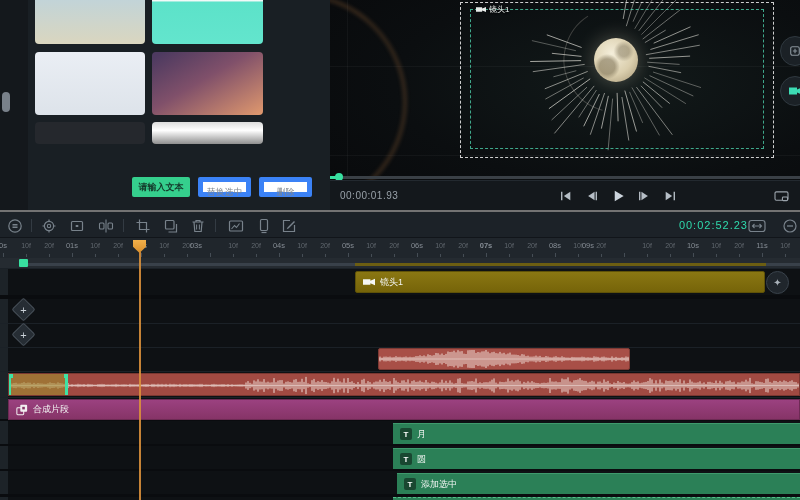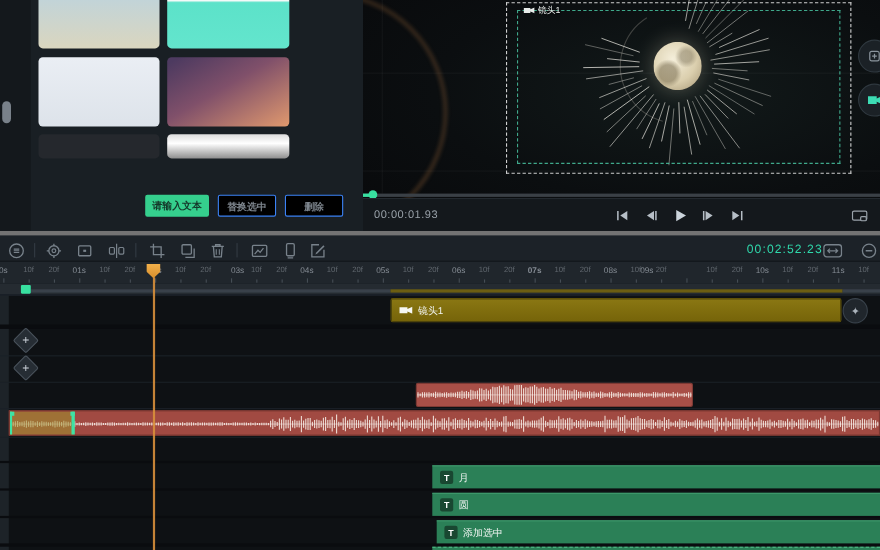--- a/index.html
+++ b/index.html
@@ -7,21 +7,21 @@
        font-family:"Liberation Sans",sans-serif;background:#14181c;color:#cfd5da;}
   .abs{position:absolute;}
 
   
   #left-panel{left:0;top:0;width:330px;height:210px;background:#191f24;}
   #left-rail{left:0;top:0;width:28px;height:210px;background:#14181c;}
   #scroll-thumb{left:2px;top:92px;width:8px;height:20px;background:#79818a;border-radius:4px;}
   .swatch{border-radius:4px;cursor:pointer;}
   .pbtn{position:absolute;top:177px;height:20px;border-radius:2px;font-size:9px;line-height:20px;
         text-align:center;cursor:pointer;}
-  .pbtn.ghost{background:#000000;border:1px solid #3b82f6;color:#7e868e;box-sizing:border-box;font-weight:bold;}
+  .pbtn.ghost{background:#ffffff;border:5px solid #3b82f6;color:#7e868e;box-sizing:border-box;}
 
   
   #preview{left:330px;top:0;width:470px;height:210px;overflow:hidden;
            background:radial-gradient(ellipse at 62% 40%, #121a1a 0%, #0b0e10 55%, #08090b 100%);}
   .gridline{background:rgba(255,255,255,0.04);}
   #orange-arc{left:-140px;top:-6px;width:212px;height:212px;border-radius:50%;
               border:2px solid rgba(200,130,70,0.45);filter:blur(2px);}
   #moon{left:264px;top:38px;width:44px;height:44px;border-radius:50%;
         background:
           radial-gradient(circle at 30% 65%, rgba(120,108,80,0.55) 0 18%, transparent 30%),
@@ -36,21 +36,21 @@
              border:1px solid #2f383f;display:flex;align-items:center;justify-content:center;cursor:pointer;}
   #seekbar{left:0;top:176px;width:470px;height:3px;background:#3a4046;cursor:pointer;}
   #seek-progress{left:0;top:176px;width:9px;height:3px;background:#38e0a0;}
   #seek-knob{left:5px;top:173px;width:8px;height:8px;border-radius:50%;background:#38e0a0;cursor:pointer;}
   #transport{left:0;top:180px;width:470px;height:30px;background:#14181c;border-top:1px solid #23292f;box-sizing:border-box;}
   #preview-timecode{left:10px;top:9px;font-size:10px;letter-spacing:0.5px;color:#99a1a9;}
   .tr-btn{width:22px;height:16px;display:flex;align-items:center;justify-content:center;cursor:pointer;}
 
   
   #toolbar{left:0;top:210px;width:800px;height:28px;background:#1c2228;
-           border-top:4px solid #737373;border-bottom:1px solid #11151a;box-sizing:border-box;}
+           border-top:2px solid #737373;border-bottom:1px solid #11151a;box-sizing:border-box;}
   .tb-icon{position:absolute;top:5px;width:18px;height:18px;display:flex;align-items:center;justify-content:center;cursor:pointer;}
   .tb-div{position:absolute;top:7px;width:1px;height:13px;background:#333b43;}
   #tl-timecode{position:absolute;right:52px;top:7px;font-size:11px;letter-spacing:1px;color:#2fd9ac;}
 
   
   #ruler{left:0;top:238px;width:800px;height:20px;background:#20262c;cursor:pointer;}
   .tick-label{position:absolute;top:3px;width:22px;margin-left:-11px;text-align:center;
               font-size:7.5px;color:#858c94;}
   .tick-label.frame{color:#60676e;font-size:7px;top:4px;}
   .tick-mark{position:absolute;bottom:1px;width:1px;background:#454d55;}
@@ -319,21 +319,21 @@
         <span class="tick-label frame" style="left: 95px;">10f</span>
         <div class="tick-mark" style="left: 95px; height: 3px;"></div>
         <span class="tick-label frame" style="left: 118px;">20f</span>
         <div class="tick-mark" style="left: 118px; height: 3px;"></div>
         <span class="tick-label" style="left: 141px;">02s</span>
         <div class="tick-mark" style="left: 141px; height: 4px;"></div>
         <span class="tick-label frame" style="left: 164px;">10f</span>
         <div class="tick-mark" style="left: 164px; height: 3px;"></div>
         <span class="tick-label frame" style="left: 187px;">20f</span>
         <div class="tick-mark" style="left: 187px; height: 3px;"></div>
-        <span class="tick-label" style="left: 216px;">03s</span>
+        <span class="tick-label" style="left: 196px;">03s</span>
         <div class="tick-mark" style="left: 210px; height: 4px;"></div>
         <span class="tick-label frame" style="left: 233px;">10f</span>
         <div class="tick-mark" style="left: 233px; height: 3px;"></div>
         <span class="tick-label frame" style="left: 256px;">20f</span>
         <div class="tick-mark" style="left: 256px; height: 3px;"></div>
         <span class="tick-label" style="left: 279px;">04s</span>
         <div class="tick-mark" style="left: 279px; height: 4px;"></div>
         <span class="tick-label frame" style="left: 302px;">10f</span>
         <div class="tick-mark" style="left: 302px; height: 3px;"></div>
         <span class="tick-label frame" style="left: 325px;">20f</span>
@@ -431,20 +431,30 @@
           <path d="M0 10.5H790" stroke="rgba(255,255,255,0.5)" stroke-width="0.8"></path>
           <path d="M1 8.4V12.6M3 8.5V12.5M5 8.0V13.0M7 7.8V13.2M9 8.6V12.4M11 8.5V12.5M13 7.9V13.1M15 7.2V13.8M17 8.1V12.9M19 7.6V13.4M21 7.7V13.3M23 8.9V12.1M25 7.9V13.1M27 8.8V12.2M29 8.0V13.0M31 8.4V12.6M33 8.5V12.5M35 8.8V12.2M37 8.9V12.1M39 8.3V12.7M41 7.4V13.6M43 8.0V13.0M45 8.1V12.9M47 8.6V12.4M49 7.4V13.6M51 8.1V12.9M53 8.4V12.6M55 8.8V12.2M57 7.3V13.7M59 8.0V13.0M61 9.5V11.5M63 9.1V11.9M65 9.5V11.5M67 9.3V11.7M69 8.8V12.2M71 9.1V11.9M73 9.3V11.7M75 9.0V12.0M77 9.5V11.5M79 8.9V12.1M81 9.1V11.9M83 9.2V11.8M85 9.6V11.4M87 9.6V11.4M89 9.1V11.9M91 9.0V12.0M93 8.9V12.1M95 9.0V12.0M97 9.5V11.5M99 9.4V11.6M101 9.5V11.5M103 9.3V11.7M105 9.3V11.7M107 8.9V12.1M109 9.3V11.7M111 9.5V11.5M113 9.3V11.7M115 9.2V11.8M117 9.3V11.7M119 9.6V11.4M121 8.9V12.1M123 9.2V11.8M125 9.2V11.8M127 9.3V11.7M129 9.2V11.8M131 9.0V12.0M133 9.4V11.6M135 9.2V11.8M137 9.0V12.0M139 9.1V11.9M141 9.6V11.4M143 8.9V12.1M145 8.9V12.1M147 9.3V11.7M149 8.8V12.2M151 9.2V11.8M153 8.9V12.1M155 9.3V11.7M157 8.9V12.1M159 9.5V11.5M161 8.8V12.2M163 9.1V11.9M165 8.9V12.1M167 9.2V11.8M169 9.5V11.5M171 8.9V12.1M173 9.4V11.6M175 9.1V11.9M177 9.1V11.9M179 9.3V11.7M181 9.0V12.0M183 9.0V12.0M185 9.2V11.8M187 9.3V11.7M189 9.2V11.8M191 8.9V12.1M193 8.9V12.1M195 9.6V11.4M197 9.4V11.6M199 9.5V11.5M201 9.6V11.4M203 9.1V11.9M205 8.9V12.1M207 9.2V11.8M209 9.4V11.6M211 9.3V11.7M213 9.1V11.9M215 9.1V11.9M217 9.5V11.5M219 9.1V11.9M221 9.6V11.4M223 9.2V11.8M225 9.6V11.4M227 9.5V11.5M229 9.4V11.6M231 9.3V11.7M233 9.3V11.7M235 9.5V11.5M237 7.5V13.5M239 6.1V14.9M241 7.8V13.2M243 8.7V12.3M245 5.4V15.6M247 6.4V14.6M249 4.3V16.7M251 6.5V14.5M253 6.7V14.3M255 4.1V16.9M257 7.4V13.6M259 6.7V14.3M261 7.5V13.5M263 7.3V13.7M265 3.1V17.9M267 7.2V13.8M269 5.6V15.4M271 5.1V15.9M273 5.1V15.9M275 8.5V12.5M277 6.8V14.2M279 6.4V14.6M281 7.0V14.0M283 7.5V13.5M285 4.7V16.3M287 4.1V16.9M289 6.9V14.1M291 6.7V14.3M293 3.8V17.2M295 6.9V14.1M297 1.9V19.1M299 8.3V12.7M301 8.9V12.1M303 5.2V15.8M305 3.9V17.1M307 7.2V13.8M309 6.1V14.9M311 6.8V14.2M313 5.1V15.9M315 6.9V14.1M317 7.0V14.0M319 7.6V13.4M321 8.3V12.7M323 6.3V14.7M325 2.8V18.2M327 6.8V14.2M329 3.7V17.3M331 6.4V14.6M333 7.4V13.6M335 3.4V17.6M337 7.7V13.3M339 3.0V18.0M341 7.0V14.0M343 6.3V14.7M345 7.9V13.1M347 8.9V12.1M349 7.0V14.0M351 8.9V12.1M353 4.8V16.2M355 3.8V17.2M357 8.3V12.7M359 6.1V14.9M361 7.1V13.9M363 8.7V12.3M365 7.3V13.7M367 6.5V14.5M369 6.6V14.4M371 4.8V16.2M373 6.8V14.2M375 3.9V17.1M377 6.3V14.7M379 7.0V14.0M381 6.2V14.8M383 8.8V12.2M385 3.0V18.0M387 5.5V15.5M389 7.2V13.8M391 7.9V13.1M393 5.5V15.5M395 5.3V15.7M397 7.2V13.8M399 4.4V16.6M401 8.4V12.6M403 6.1V14.9M405 5.3V15.7M407 6.9V14.1M409 6.6V14.4M411 5.6V15.4M413 6.9V14.1M415 7.4V13.6M417 5.0V16.0M419 7.4V13.6M421 8.2V12.8M423 6.7V14.3M425 6.9V14.1M427 7.7V13.3M429 8.4V12.6M431 7.4V13.6M433 4.7V16.3M435 7.7V13.3M437 5.8V15.2M439 7.8V13.2M441 5.4V15.6M443 7.6V13.4M445 8.6V12.4M447 8.1V12.9M449 3.7V17.3M451 3.1V17.9M453 8.1V12.9M455 8.5V12.5M457 8.6V12.4M459 6.5V14.5M461 6.3V14.7M463 6.0V15.0M465 6.6V14.4M467 3.5V17.5M469 8.2V12.8M471 7.3V13.7M473 8.1V12.9M475 7.3V13.7M477 7.2V13.8M479 7.3V13.7M481 6.4V14.6M483 4.7V16.3M485 3.4V17.6M487 7.6V13.4M489 8.7V12.3M491 6.7V14.3M493 7.0V14.0M495 7.1V13.9M497 6.7V14.3M499 3.5V17.5M501 6.2V14.8M503 5.3V15.7M505 6.6V14.4M507 5.3V15.7M509 4.7V16.3M511 6.2V14.8M513 8.6V12.4M515 6.9V14.1M517 7.7V13.3M519 6.3V14.7M521 7.5V13.5M523 6.1V14.9M525 7.3V13.7M527 7.9V13.1M529 8.0V13.0M531 8.5V12.5M533 7.9V13.1M535 7.7V13.3M537 7.9V13.1M539 7.5V13.5M541 3.0V18.0M543 6.5V14.5M545 6.7V14.3M547 6.4V14.6M549 7.2V13.8M551 7.1V13.9M553 3.5V17.5M555 4.3V16.7M557 4.2V16.8M559 2.4V18.6M561 6.4V14.6M563 7.4V13.6M565 5.3V15.7M567 5.0V16.0M569 4.5V16.5M571 3.1V17.9M573 5.2V15.8M575 5.8V15.2M577 5.9V15.1M579 7.5V13.5M581 6.8V14.2M583 5.8V15.2M585 6.5V14.5M587 8.7V12.3M589 6.7V14.3M591 6.5V14.5M593 7.8V13.2M595 4.4V16.6M597 6.8V14.2M599 5.9V15.1M601 8.3V12.7M603 9.0V12.0M605 7.5V13.5M607 8.1V12.9M609 6.0V15.0M611 7.3V13.7M613 7.8V13.2M615 7.0V14.0M617 8.5V12.5M619 8.7V12.3M621 8.5V12.5M623 7.1V13.9M625 5.5V15.5M627 7.1V13.9M629 6.4V14.6M631 8.2V12.8M633 7.7V13.3M635 7.2V13.8M637 6.9V14.1M639 6.0V15.0M641 3.1V17.9M643 4.5V16.5M645 8.3V12.7M647 5.3V15.7M649 8.4V12.6M651 4.5V16.5M653 7.6V13.4M655 8.5V12.5M657 5.5V15.5M659 6.0V15.0M661 5.8V15.2M663 5.6V15.4M665 7.3V13.7M667 5.4V15.6M669 6.9V14.1M671 4.2V16.8M673 8.3V12.7M675 5.5V15.5M677 8.5V12.5M679 8.0V13.0M681 4.5V16.5M683 6.6V14.4M685 7.6V13.4M687 7.7V13.3M689 7.3V13.7M691 6.3V14.7M693 8.4V12.6M695 7.4V13.6M697 8.9V12.1M699 6.9V14.1M701 6.8V14.2M703 7.5V13.5M705 8.0V13.0M707 5.6V15.4M709 8.1V12.9M711 5.8V15.2M713 7.6V13.4M715 8.8V12.2M717 6.4V14.6M719 6.1V14.9M721 5.5V15.5M723 7.1V13.9M725 6.7V14.3M727 8.8V12.2M729 7.3V13.7M731 7.5V13.5M733 6.4V14.6M735 6.7V14.3M737 4.7V16.3M739 6.4V14.6M741 2.9V18.1M743 8.3V12.7M745 8.8V12.2M747 6.2V14.8M749 6.3V14.7M751 6.9V14.1M753 7.2V13.8M755 7.9V13.1M757 3.9V17.1M759 3.5V17.5M761 6.9V14.1M763 7.7V13.3M765 5.8V15.2M767 6.0V15.0M769 7.1V13.9M771 5.9V15.1M773 6.8V14.2M775 5.4V15.6M777 6.2V14.8M779 7.1V13.9M781 6.2V14.8M783 5.3V15.7M785 6.9V14.1M787 7.1V13.9M789 8.5V12.5" stroke="rgba(252,246,238,0.85)" stroke-width="1"></path>
         </svg>
     <div class="abs" style="left:0;top:0;width:58px;height:23px;background:rgba(158,146,46,0.55)"></div>
     <div class="handle" style="left:0"></div>
     <div class="handle" style="left:56px;width:3px"></div>
     <div class="handle-nub" style="left:0;top:0"></div>
     <div class="handle-nub" style="left:55px;top:0"></div>
   </div>
 
+  <div class="clip" style="left:8px;top:131px;width:792px;height:21px;background:linear-gradient(#9b4180,#863467);border:1px solid #6d2a54;border-radius:0">
+    <div class="clip-label">
+      <svg width="12" height="12" viewBox="0 0 14 14">
+        <rect x="1" y="4.5" width="8" height="8" rx="1" fill="none" stroke="#f2eef1" stroke-width="1.2"></rect>
+        <rect x="5" y="1" width="8" height="8" rx="1" fill="#f2eef1"></rect>
+        <rect x="7.3" y="3.3" width="3" height="3" fill="#863467"></rect>
+          </svg>
+      <span>合成片段</span>
+    </div>
+  </div>
 
   <div class="clip" style="left:393px;top:155px;width:407px;height:21px;background:#2b8057;border-top:1px solid #3f9a6d;border-radius:0">
     <div class="clip-label">
           <div class="t-badge">T</div>
       <span>月</span>
         </div>
   </div>
   <div class="clip" style="left:393px;top:180px;width:407px;height:21px;background:#2b8057;border-top:1px solid #3f9a6d;border-radius:0">
     <div class="clip-label">
           <div class="t-badge">T</div>

